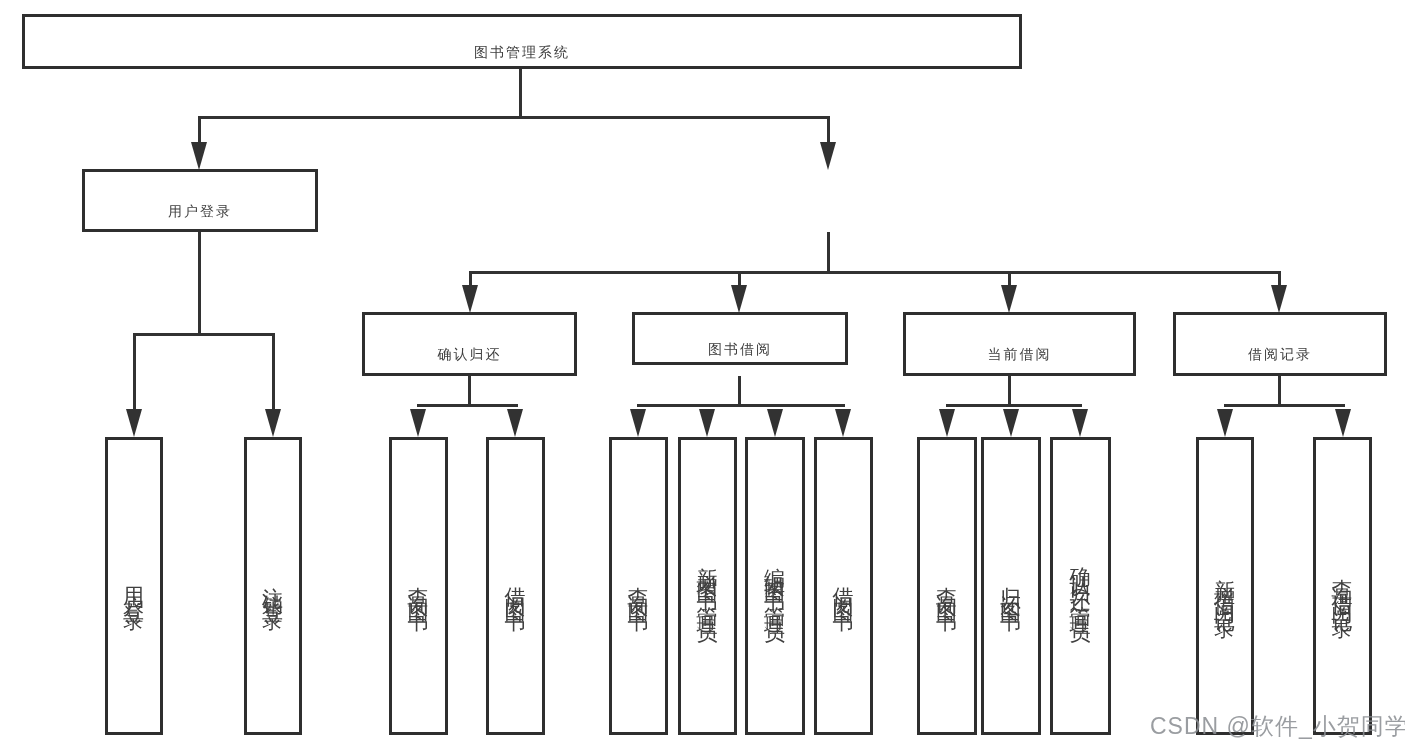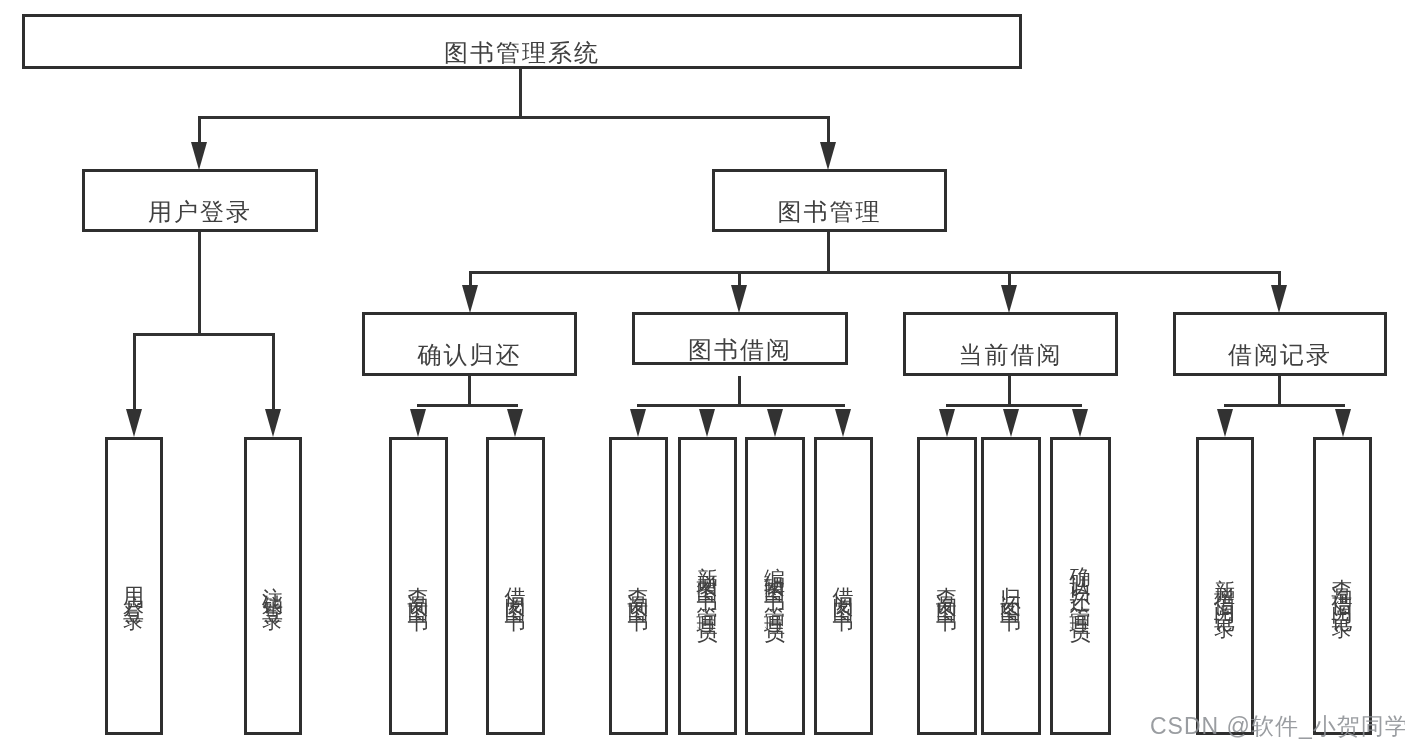--- a/index.html
+++ b/index.html
@@ -11,21 +11,21 @@
     overflow:hidden;
   }
   .box{
     position:absolute;
     background:#ffffff;
     border:3px solid #2f2f2f;
     box-sizing:border-box;
     display:flex;align-items:center;justify-content:center;
   }
   .box.h span{
-    font-size:24px;color:#404040;letter-spacing:2px;white-space:nowrap;margin-top:22px;
+    font-size:14px;color:#404040;letter-spacing:2px;white-space:nowrap;margin-top:22px;
   }
   .box.v span{
     writing-mode:vertical-rl;
     text-orientation:upright;
     font-size:21px;color:#404040;
     letter-spacing:8px;line-height:1;
   }
   .vline{position:absolute;width:3px;background:#323232;}
   .hline{position:absolute;height:3px;background:#323232;}
   .arrow{
@@ -46,33 +46,30 @@
 <div class="canvas">
 
   <div class="box h" style="left:22px;top:14px;width:1000px;height:55px">
     <span>图书管理系统</span>
   </div>
 
   <div class="box h" style="left:82px;top:169px;width:236px;height:63px">
     <span>用户登录</span>
   </div>
 
-  <div class="box h" style="left:712px;top:169px;width:235px;height:63px">
-    <span>图书管理</span>
-  </div>
 
   <div class="box h" style="left:362px;top:312px;width:215px;height:64px">
     <span>确认归还</span>
   </div>
 
   <div class="box h" style="left:632px;top:312px;width:216px;height:53px">
     <span>图书借阅</span>
   </div>
 
-  <div class="box h" style="left:903px;top:312px;width:215px;height:64px">
+  <div class="box h" style="left:903px;top:312px;width:233px;height:64px">
     <span>当前借阅</span>
   </div>
 
   <div class="box h" style="left:1173px;top:312px;width:214px;height:64px">
     <span>借阅记录</span>
   </div>
 
   <div class="box v" style="left:105px;top:437px;width:58px;height:298px">
     <span>用户登录</span>
   </div>

